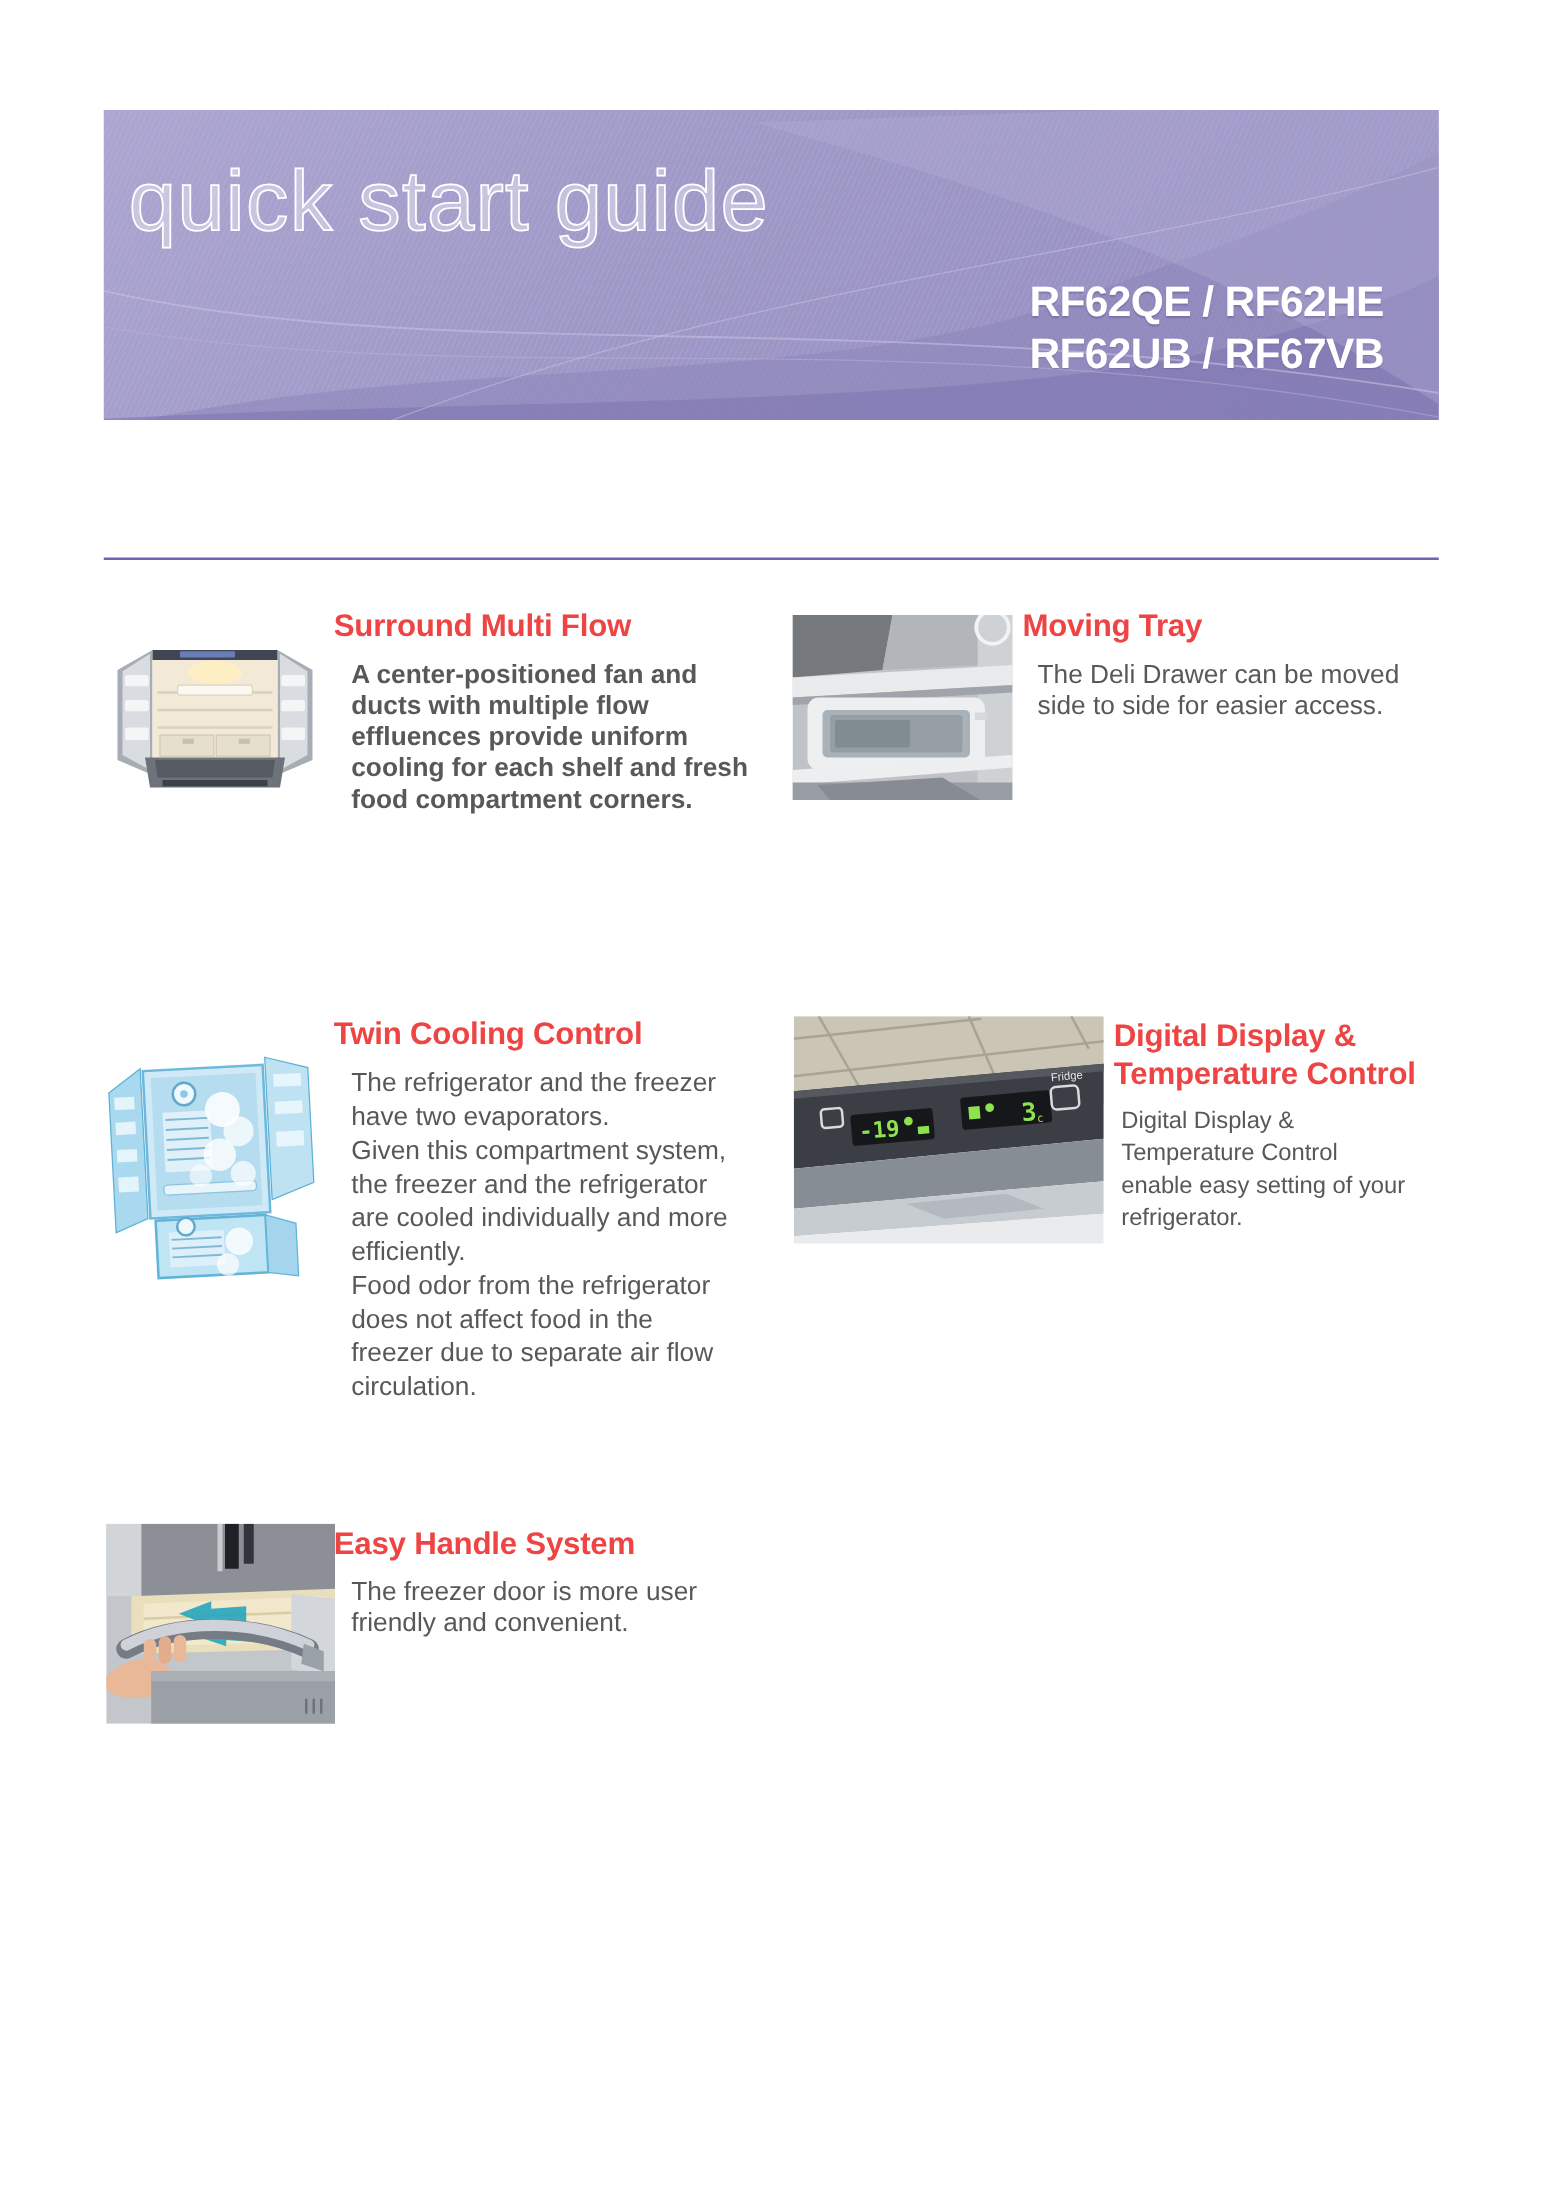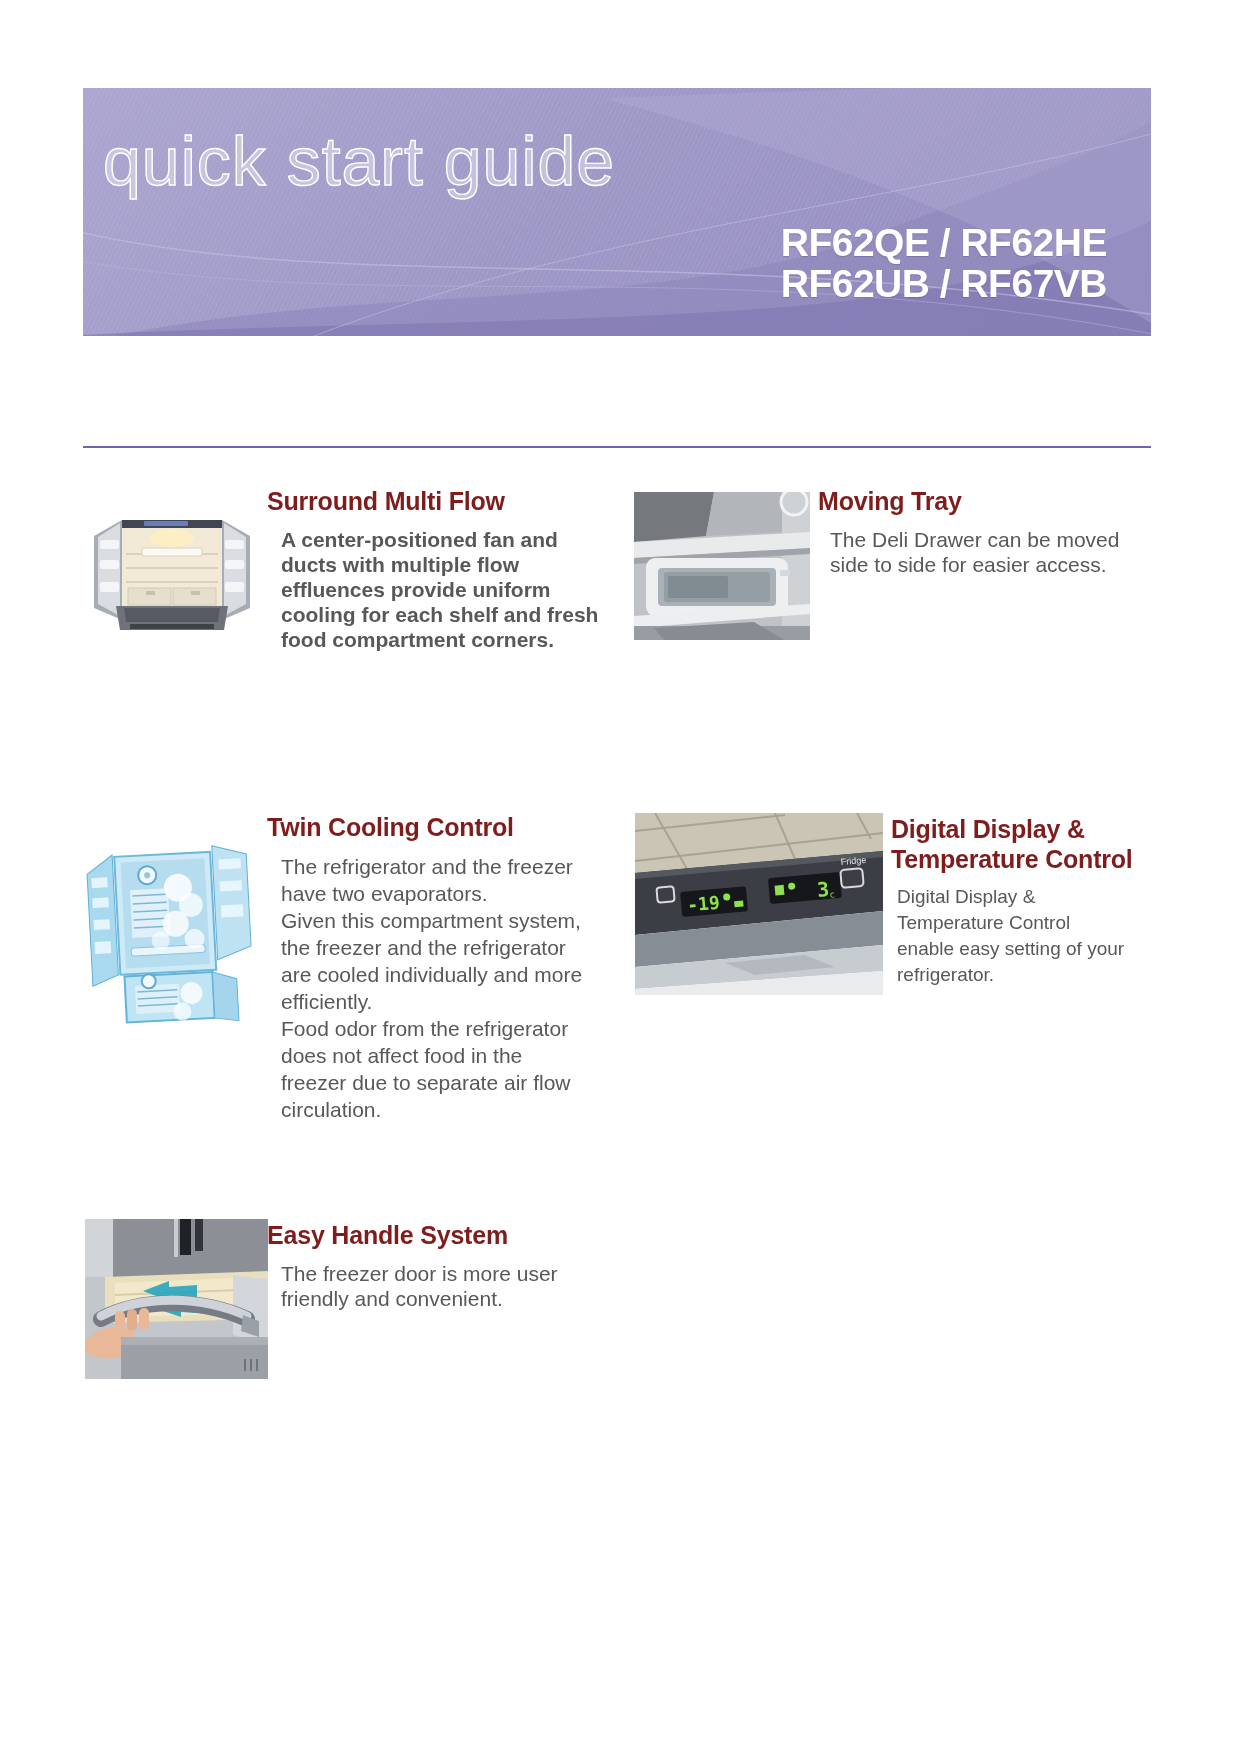--- a/index.html
+++ b/index.html
@@ -25,39 +25,39 @@
     position:absolute;left:20px;top:6px;
     font-size:68px;font-weight:400;letter-spacing:1px;
     color:rgba(255,255,255,0.38);
     -webkit-text-stroke:1.4px #ffffff;
     white-space:nowrap;
     margin-top:28px;
   }
   .models{
     position:absolute;right:44px;top:134px;
     text-align:right;color:#ffffff;
-    font-size:39px;font-weight:bold;line-height:41px;letter-spacing:-0.5px;
+    font-size:34px;font-weight:bold;line-height:41px;letter-spacing:-0.5px;
     text-shadow:0 1px 1px rgba(80,70,130,0.35);
   }
   
   .page-title{
     position:absolute;left:83px;top:376px;
     font-size:64px;font-weight:400;letter-spacing:0.5px;
     color:rgba(125,118,187,0.35);
     -webkit-text-stroke:1.2px #7d76bb;
     white-space:nowrap;
   }
   .rule{
     position:absolute;left:83px;top:446px;width:1068px;height:2px;
     background:#6b64ae;
   }
   
   .feature-title{
     position:absolute;
-    font-size:25px;font-weight:bold;color:#7f1d1d;letter-spacing:-0.2px;
+    font-size:25px;font-weight:bold;color:#ef4444;letter-spacing:-0.2px;
     line-height:30px;white-space:pre-line;
   }
   .feature-body{
     position:absolute;
     font-size:21px;color:#58585a;line-height:25px;
     white-space:pre-line;
   }
   .feature-body.tight{font-size:19px;line-height:26px;}
   .feature-body.loose{line-height:27px;}
   .feature-image{position:absolute;display:block;}

